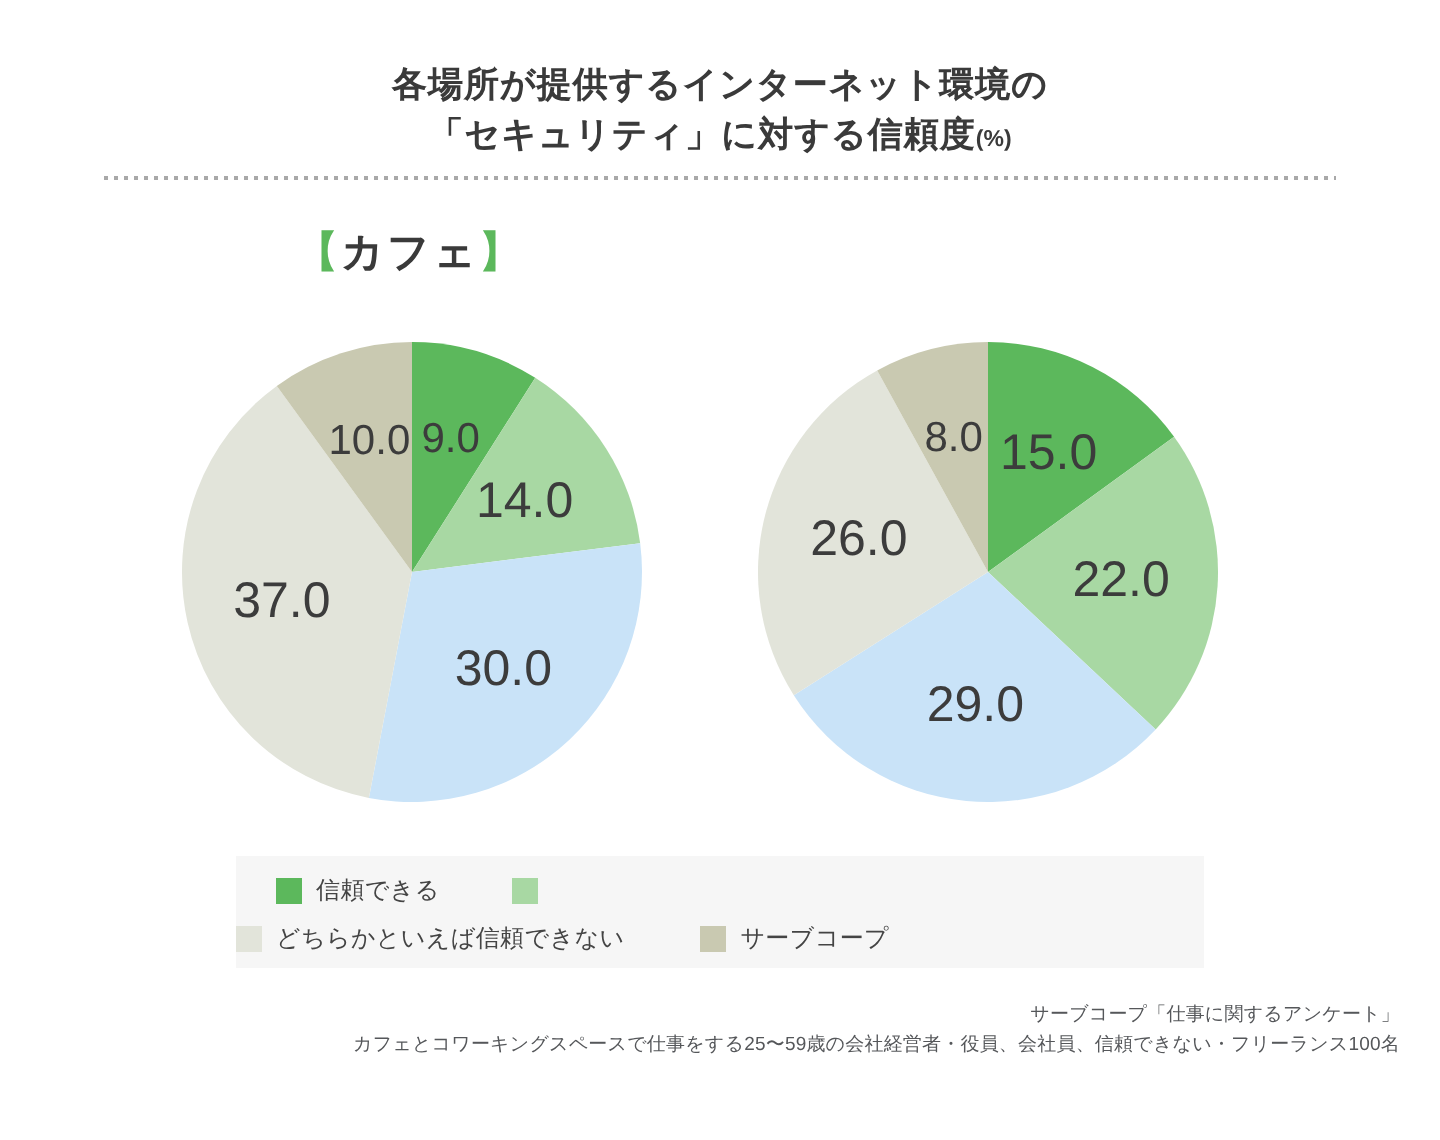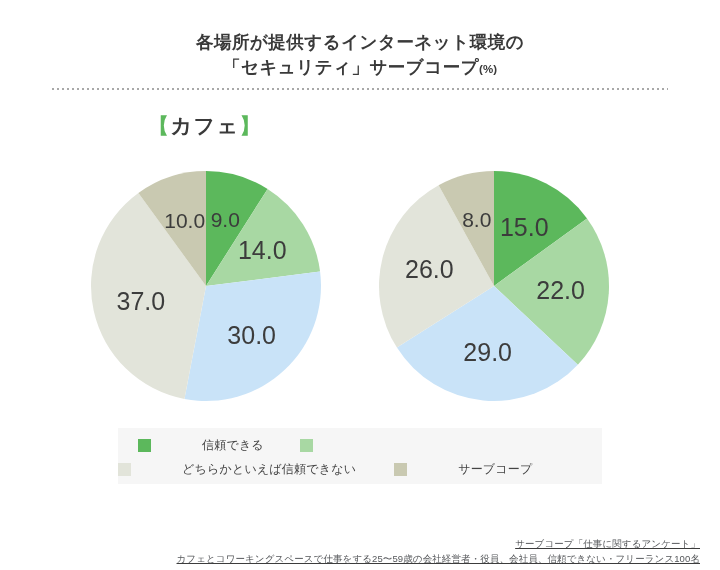--- a/index.html
+++ b/index.html
@@ -49,36 +49,36 @@
   .legend{
     position:absolute;left:118px;top:428px;width:484px;height:56px;
     background:#f6f6f6;
   }
   .legend-row{
     position:absolute;left:0;width:484px;height:24px;
     display:flex;align-items:center;
   }
   .legend-row.r1{top:5px;}
   .legend-row.r2{top:29px;}
-  .legend-item{display:flex;align-items:center;gap:44px;}
+  .legend-item{display:flex;align-items:center;}
   .sw{width:13px;height:13px;flex:0 0 13px;margin-right:7px;}
   .legend-text{font-size:12px;color:#444;white-space:nowrap;letter-spacing:.2px;}
 
   
-  .footer{position:absolute;right:20px;top:536px;text-align:right;text-decoration:underline;}
+  .footer{position:absolute;right:20px;top:500px;text-align:right;}
   .footer-line{font-size:9.5px;color:#55575a;line-height:15px;letter-spacing:.1px;white-space:nowrap;}
 </style>
 </head>
 <body>
 
 <div id="chart-root">
 
   <div class="title-block">
     <div class="title-line">各場所が提供するインターネット環境の</div>
-    <div class="title-line"><span>「セキュリティ」サーブコープ</span><span class="title-pct">(%)</span></div>
+    <div class="title-line"><span>「セキュリティ」に対する信頼度</span><span class="title-pct">(%)</span></div>
   </div>
 
   <div class="divider"></div>
 
   <div class="pie-header left">
     <span class="brk">【</span><span>カフェ</span><span class="brk">】</span>
   </div>
 
 
   <div class="pie-wrap left">

